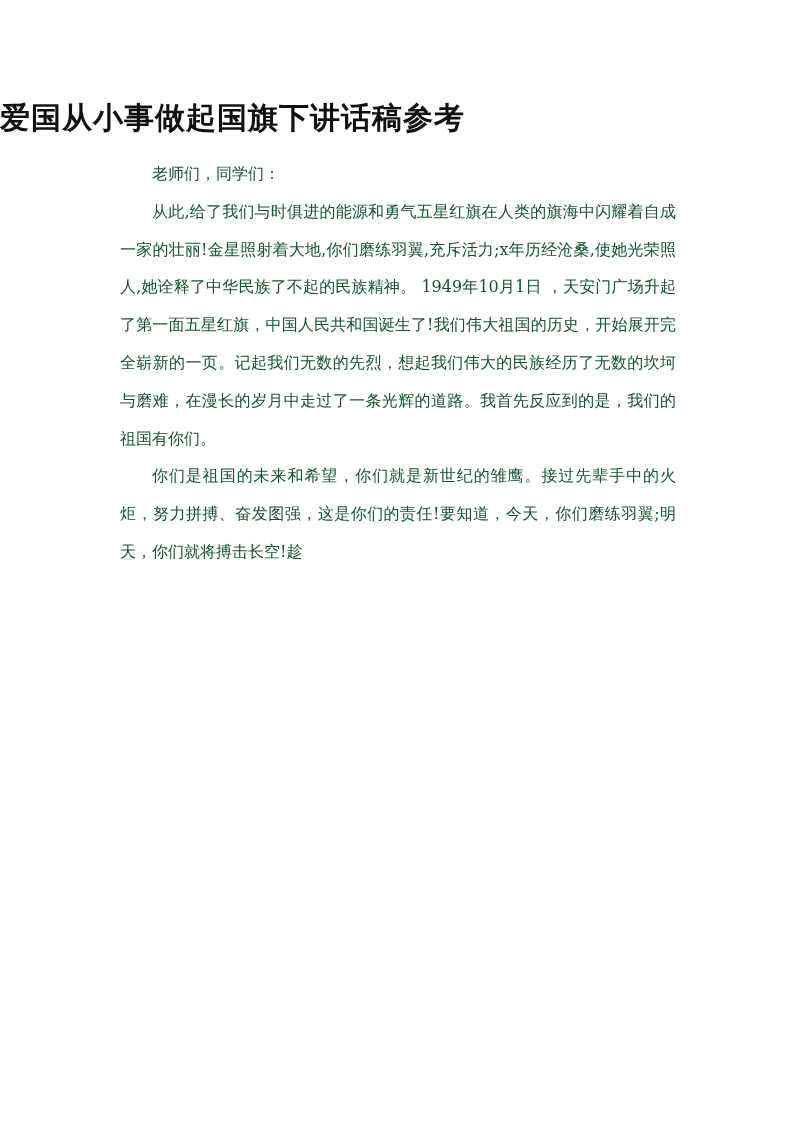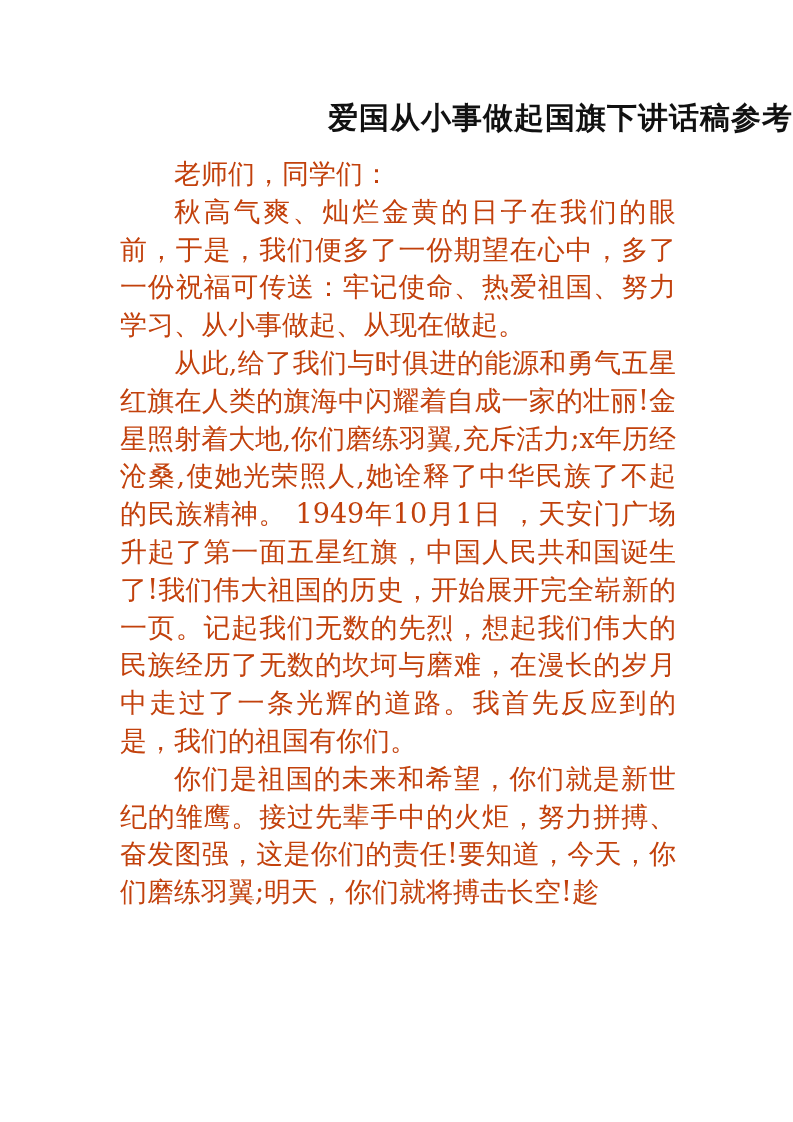--- a/index.html
+++ b/index.html
@@ -1,34 +1,33 @@
 <!DOCTYPE html>
 <html><head>
 <meta charset="utf-8">
 <style>
   html, body { margin: 0; padding: 0; background: #ffffff; }
   body { width: 793px; height: 1122px; position: relative; overflow: hidden; }
   .page { position: absolute; left: 0; top: 0; width: 793px; height: 1122px; background: #fff; }
   .title {
-    position: absolute; left: 0; top: 98px; width: 793px; text-align: right;
+    position: absolute; left: 0; top: 98px; width: 793px; text-align: left;
     font-family: "DejaVu Serif", "Liberation Serif", serif;
     font-weight: bold; font-size: 30px; color: #111; letter-spacing: 1px;
   }
   .body {
     position: absolute; left: 120px; top: 155px; width: 556px;
     font-family: "DejaVu Serif", "Liberation Serif", serif;
-    font-size: 27px; line-height: 37.8px; color: #c2410c;
+    font-size: 16px; line-height: 37.8px; color: #14532d;
     text-align: justify;
   }
   .body p { margin: 0; text-indent: 2em; }
 </style>
 </head>
 <body>
 
 <div class="page">
   <div class="title">爱国从小事做起国旗下讲话稿参考</div>
   <div class="body">
     <p>老师们，同学们：</p>
-    <p>秋高气爽、灿烂金黄的日子在我们的眼前，于是，我们便多了一份期望在心中，多了一份祝福可传送：牢记使命、热爱祖国、努力学习、从小事做起、从现在做起。</p>
     <p>从此,给了我们与时俱进的能源和勇气五星红旗在人类的旗海中闪耀着自成一家的壮丽!金星照射着大地,你们磨练羽翼,充斥活力;x年历经沧桑,使她光荣照人,她诠释了中华民族了不起的民族精神。 1949年10月1日 ，天安门广场升起了第一面五星红旗，中国人民共和国诞生了!我们伟大祖国的历史，开始展开完全崭新的一页。记起我们无数的先烈，想起我们伟大的民族经历了无数的坎坷与磨难，在漫长的岁月中走过了一条光辉的道路。我首先反应到的是，我们的祖国有你们。</p>
     <p>你们是祖国的未来和希望，你们就是新世纪的雏鹰。接过先辈手中的火炬，努力拼搏、奋发图强，这是你们的责任!要知道，今天，你们磨练羽翼;明天，你们就将搏击长空!趁</p>
   </div>
 </div>
 
 </body></html>

